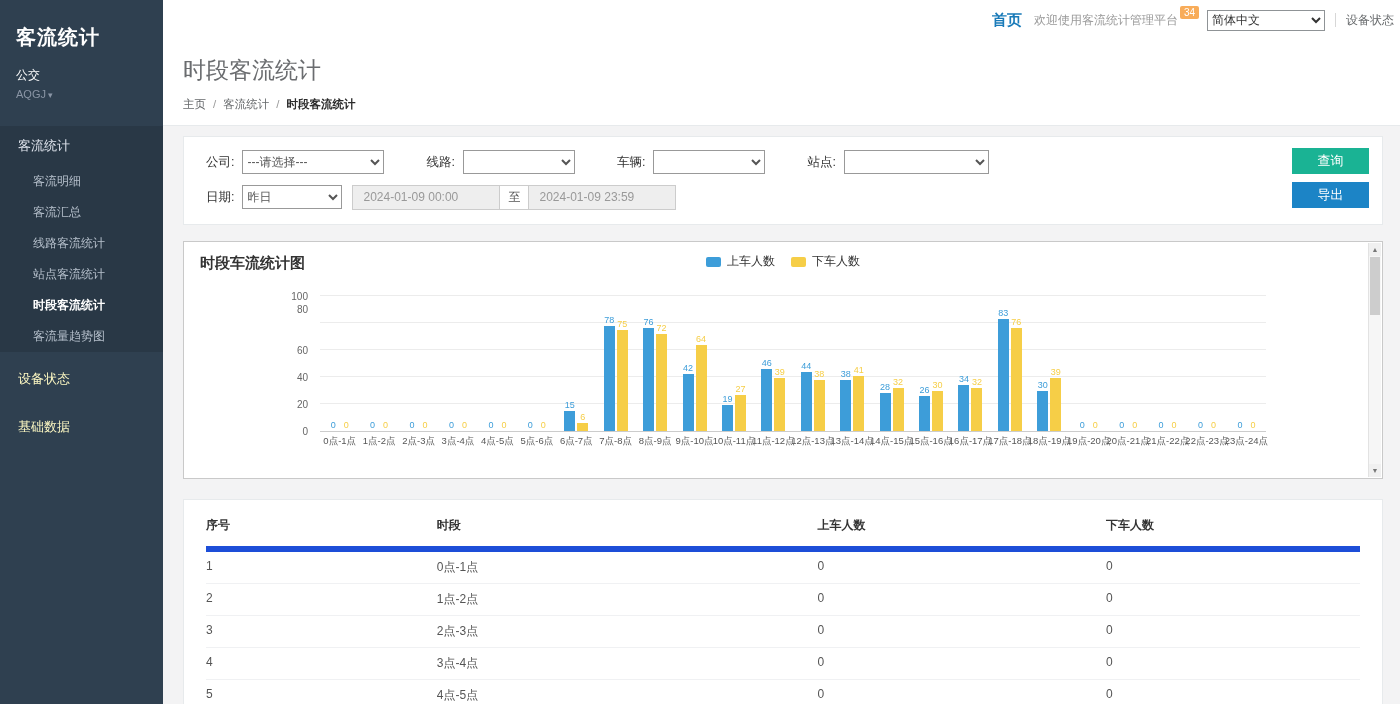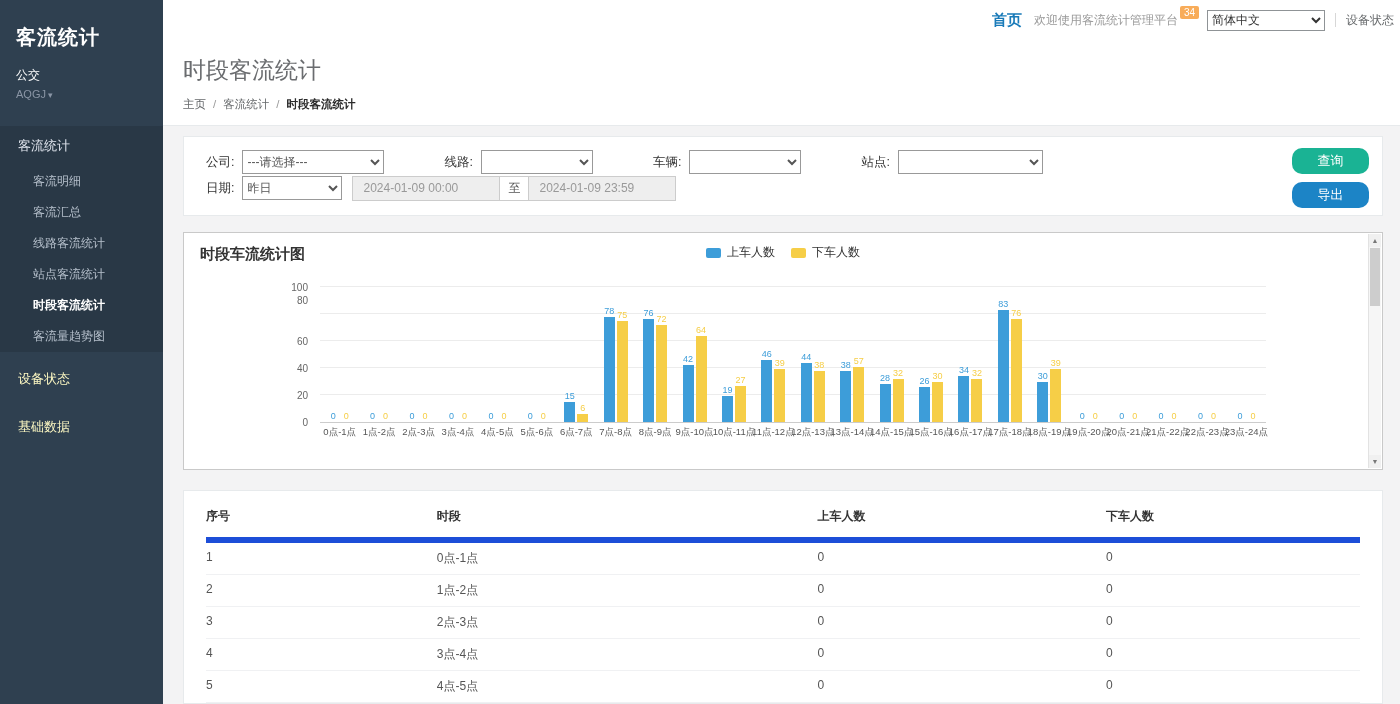--- a/index.html
+++ b/index.html
@@ -40,29 +40,29 @@
   .breadcrumb a { color:#676a6c; text-decoration:none; cursor:pointer; }
   .crumb-sep { margin:0 7px; color:#999; }
   .crumb-active { font-weight:bold; color:#2b2b2b; }
 
   .content { flex:1; padding:10px 17px 0 20px; overflow:hidden; }
   .card { background:#fff; border:1px solid #e7eaec; }
 
   
   .filter-card { position:relative; padding:12px 22px 14px 22px; }
   .filter-row { display:flex; align-items:center; height:26px; }
-  .filter-row + .filter-row { }
+  .filter-row + .filter-row { margin-top:9px; }
   .filter-row label { font-size:12.5px; color:#333; margin-right:8px; white-space:nowrap; }
-  .fgroup { display:flex; align-items:center; margin-right:60px; }
+  .fgroup { display:flex; align-items:center; margin-right:42px; }
   .sel { height:24px; font-size:12px; color:#555; border:1px solid #999; background:#fff; }
   .w142 { width:142px; } .w112 { width:112px; } .w145 { width:145px; } .w100 { width:100px; }
   .date-input { width:148px; height:25px; background:#eee; border:1px solid #ccc; color:#999; font-size:12px; padding:0 10px; font-family:"Liberation Sans","DejaVu Sans",sans-serif; }
   .to-addon { height:25px; display:flex; align-items:center; padding:0 8px; border:1px solid #ccc; margin:0 -1px; background:#fff; font-size:12px; color:#555; }
   .date-group { display:flex; align-items:center; margin-left:2px; }
-  .btn { position:absolute; right:13px; width:77px; height:26px; border:none; border-radius:10px; color:#fff; font-size:13px; cursor:pointer; font-family:"Liberation Sans","DejaVu Sans",sans-serif; }
+  .btn { position:absolute; right:13px; width:77px; height:26px; border:none; border-radius:0; color:#fff; font-size:13px; cursor:pointer; font-family:"Liberation Sans","DejaVu Sans",sans-serif; }
   .btn-query { top:11px; background:#1ab394; }
   .btn-export { top:45px; background:#1c84c6; }
 
   
   .chart-card { margin-top:16px; position:relative; border:1px solid #c9c9c9; padding:12px 16px 24px 16px; height:238px; }
   .chart-title { font-size:15px; font-weight:bold; color:#333; }
   .legend { position:absolute; left:50%; top:11px; transform:translateX(-50%); display:flex; gap:16px; align-items:center; }
   .legend-item { display:flex; align-items:center; gap:6px; cursor:pointer; }
   .legend-swatch { width:15px; height:10px; border-radius:2px; display:inline-block; }
   .legend-label { font-size:12px; color:#333; }
@@ -329,21 +329,21 @@
                     <div class="bar-value" style="color: rgb(246, 206, 71);">38</div>
                     <div class="bar" style="height: 51.3px; background: rgb(246, 206, 71);"></div>
                   </div>
                 </div>
                 <div class="bar-group">
                   <div class="bar-col">
                     <div class="bar-value" style="color: rgb(61, 157, 217);">38</div>
                     <div class="bar" style="height: 51.3px; background: rgb(61, 157, 217);"></div>
                   </div>
                   <div class="bar-col">
-                    <div class="bar-value" style="color: rgb(246, 206, 71);">57</div>
+                    <div class="bar-value" style="color: rgb(246, 206, 71);">41</div>
                     <div class="bar" style="height: 55.35px; background: rgb(246, 206, 71);"></div>
                   </div>
                 </div>
                 <div class="bar-group">
                   <div class="bar-col">
                     <div class="bar-value" style="color: rgb(61, 157, 217);">28</div>
                     <div class="bar" style="height: 37.8px; background: rgb(61, 157, 217);"></div>
                   </div>
                   <div class="bar-col">
                     <div class="bar-value" style="color: rgb(246, 206, 71);">32</div>

